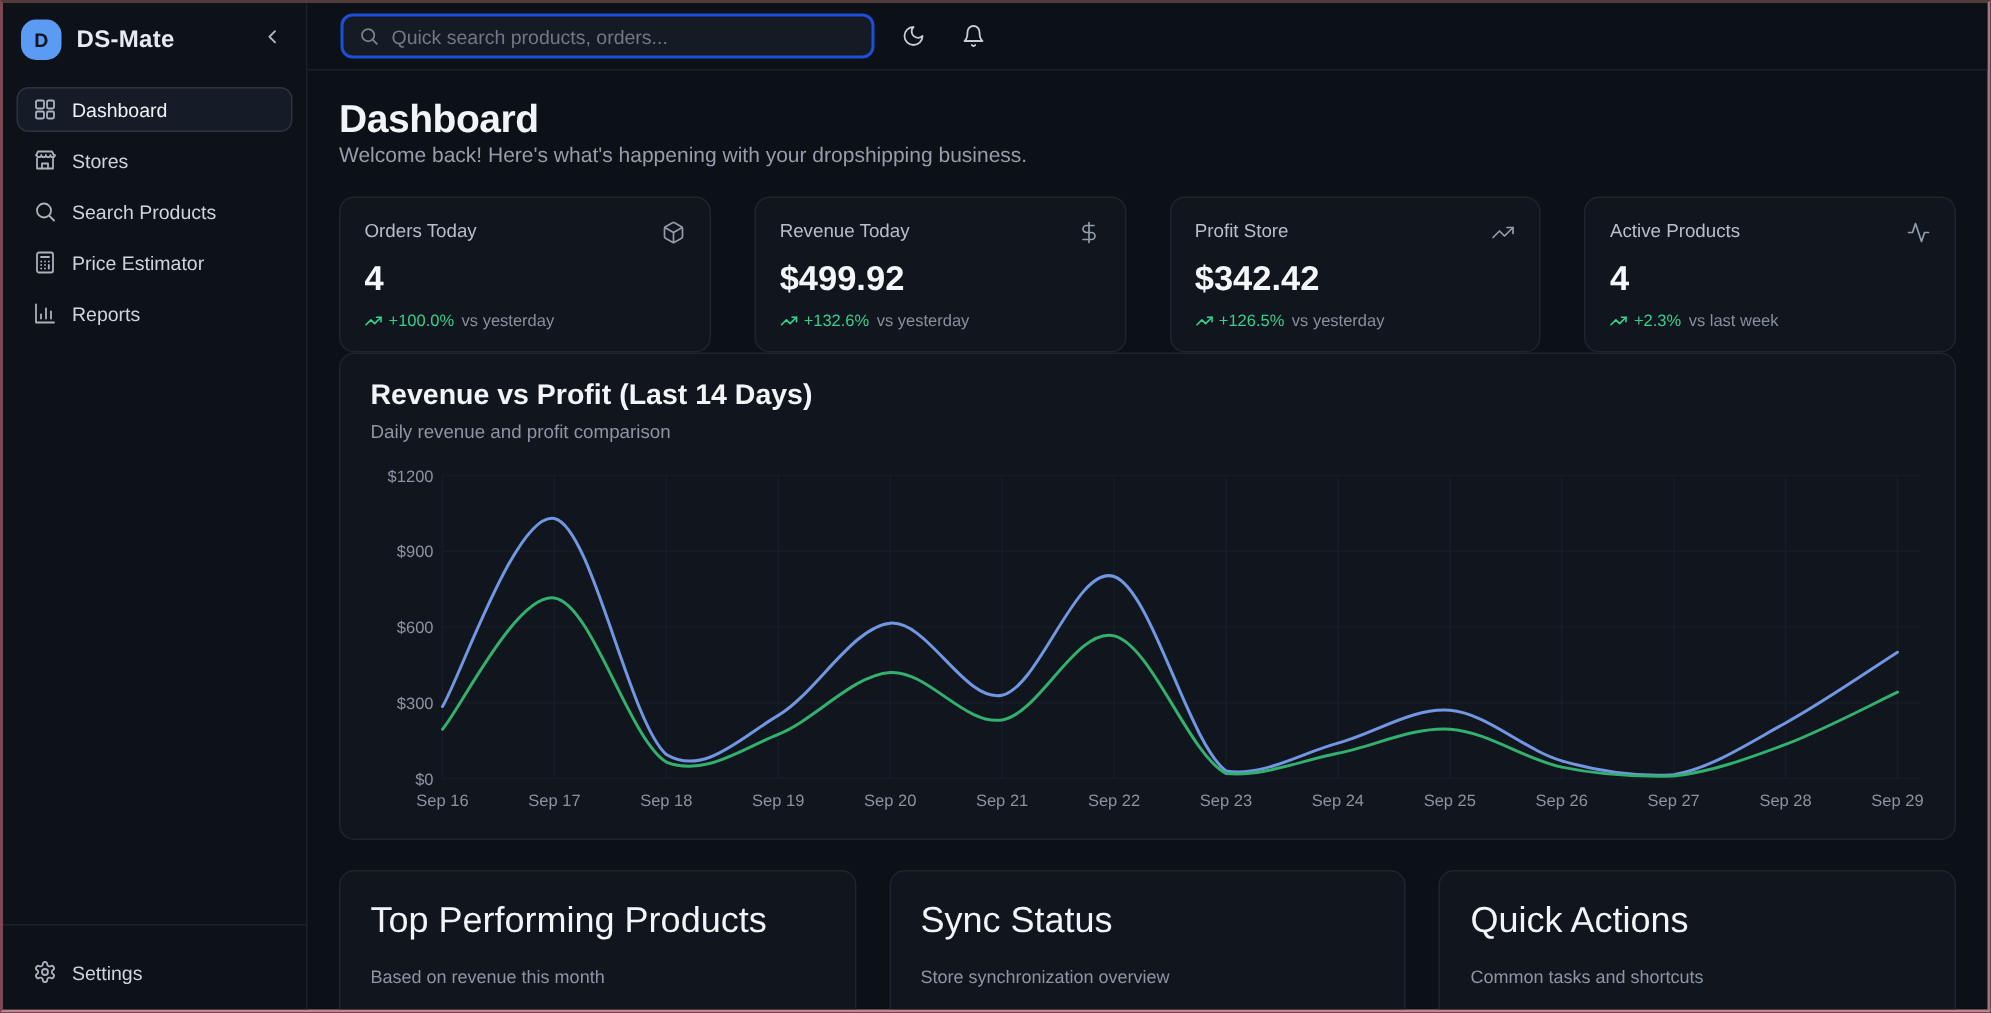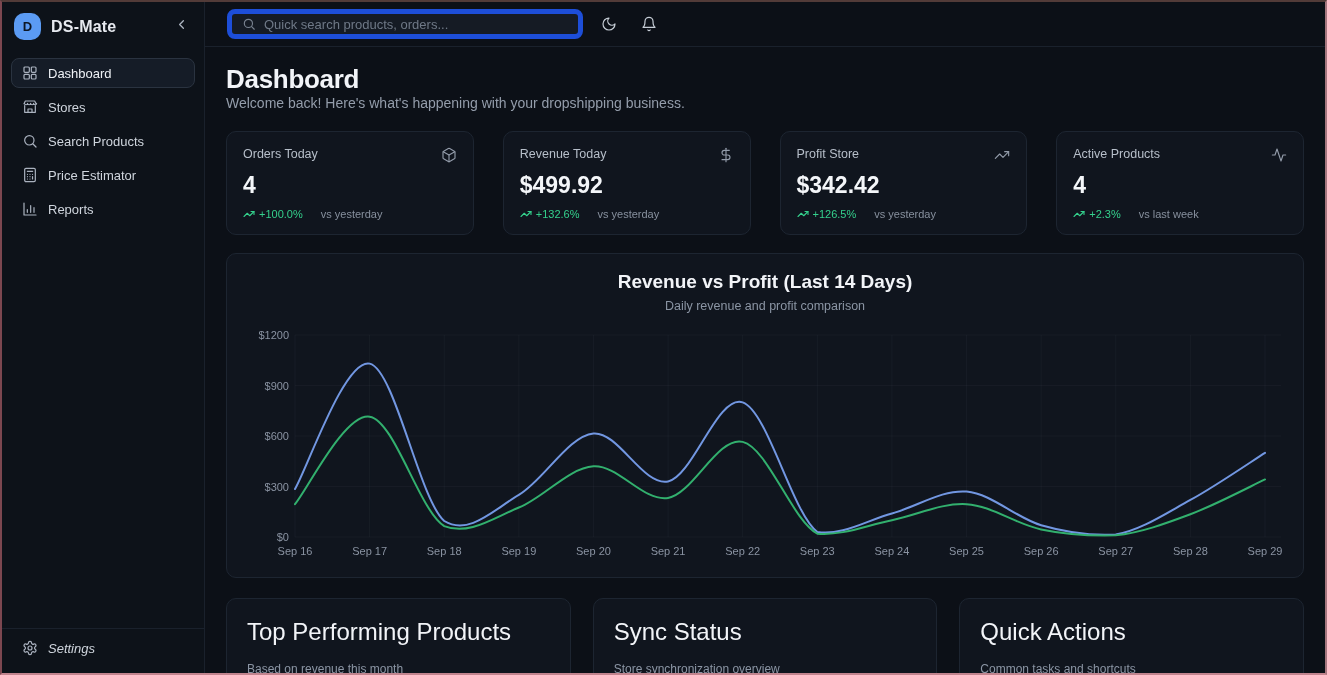--- a/index.html
+++ b/index.html
@@ -31,32 +31,32 @@
   .collapse-btn { color: #aeb6c3; width: 22px; height: 22px; display:flex; align-items:center; justify-content:center; cursor: pointer; }
   .nav { padding: 8px 9px; display: flex; flex-direction: column; gap: 4px; }
   .nav-item {
     display: flex; align-items: center; gap: 10px;
     height: 30px; padding: 0 10px; border-radius: 8px;
     font-size: 13px; color: #cfd5dd; border: 1px solid transparent; cursor: pointer;
   }
   .nav-item .ico { color: #aab2bf; display: flex; }
   .nav-item.active { background: #151c27; border-color: #2a3340; color: #eef1f5; }
   .sidebar-spacer { flex: 1; }
-  .sidebar-footer { border-top: 1px solid #1a212c; padding: 4px 9px 10px 9px; font-style: italic; }
+  .sidebar-footer { border-top: 1px solid #1a212c; padding: 16px 9px 10px 9px; }
   
   .main { flex: 1; display: flex; flex-direction: column; min-width: 0; }
   .topbar {
     height: 45px; min-height: 45px;
     display: flex; align-items: center; gap: 12px;
     padding: 0 22px; border-bottom: 1px solid #1a212c;
     background: #0c1017;
   }
   .search-box {
     width: 356px; height: 30px; border-radius: 8px;
-    background: #151b24; border: 5px solid #1d4ed8;
+    background: #151b24; border: 2px solid #1d4ed8;
     display: flex; align-items: center; gap: 8px; padding: 0 10px;
   }
   .search-box .ico { color: #78828f; display: flex; }
   .search-box input {
     background: transparent; border: none; outline: none;
     color: #aeb6c2; font-size: 13px; width: 100%;
     font-family: "Liberation Sans", "DejaVu Sans", sans-serif;
   }
   .search-box input::placeholder { color: #6f7987; }
   .iconbtn {
@@ -72,23 +72,23 @@
     background: #10151e; border: 1px solid #1d2531; border-radius: 10px;
   }
   .stats-row { display: grid; grid-template-columns: repeat(4, 1fr); gap: 29px; }
   .stat-card { padding: 15px 16px 14px 16px; }
   .stat-head { display: flex; align-items: flex-start; justify-content: space-between; }
   .stat-label { font-size: 12.5px; color: #b7bfca; }
   .stat-icon { color: #939caa; display: flex; }
   .stat-value { font-size: 23px; font-weight: bold; color: #f4f6f9; margin-top: 9px; }
   .stat-trend { display: flex; align-items: center; gap: 5px; margin-top: 9px; font-size: 11px; }
   .trend-up { color: #34d08c; display: flex; align-items: center; gap: 4px; }
-  .trend-suffix { color: #87909e; margin-left: 13px; }
-  
-  .chart-card { margin-top: 18px; padding: 17px 20px 14px 20px; text-align: center; }
+  .trend-suffix { color: #87909e; }
+  
+  .chart-card { padding: 17px 20px 14px 20px; }
   .chart-title { font-size: 19px; font-weight: bold; color: #f2f4f8; }
   .chart-subtitle { font-size: 12.5px; color: #8b95a4; margin-top: 6px; }
   .chart-wrap { margin-top: 12px; }
   .chart-wrap svg { display: block; overflow: visible; }
   .tick-label { font-size: 11px; fill: #8a93a2; font-family: "Liberation Sans","DejaVu Sans",sans-serif; }
   
   .bottom-row { display: grid; grid-template-columns: repeat(3, 1fr); gap: 22px; margin-top: 20px; }
   .bottom-card { padding: 19px 20px; height: 150px; }
   .bottom-title { font-size: 24px; font-weight: normal; color: #f2f4f8; }
   .bottom-subtitle { font-size: 12px; color: #8b95a4; margin-top: 16px; }

